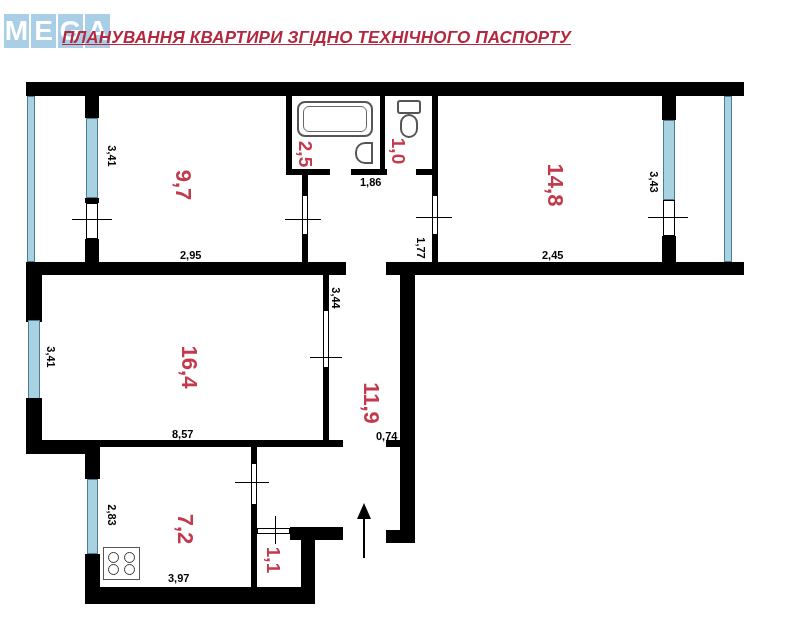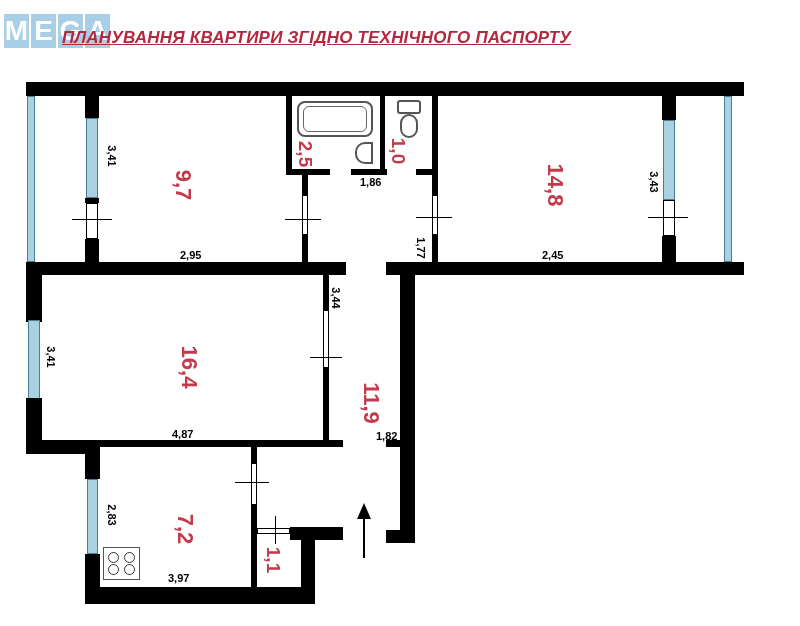--- a/index.html
+++ b/index.html
@@ -127,17 +127,17 @@
   <div class="area" style="left:260px;top:549px;font-size:19px;">1,1</div>
 
   <div class="dimv" style="left:101px;top:150px;">3,41</div>
   <div class="dim" style="left:180px;top:249px;">2,95</div>
   <div class="dim" style="left:360px;top:176px;">1,86</div>
   <div class="dimv" style="left:410px;top:242px;">1,77</div>
   <div class="dimv" style="left:643px;top:176px;">3,43</div>
   <div class="dim" style="left:542px;top:249px;">2,45</div>
   <div class="dimv" style="left:40px;top:351px;">3,41</div>
   <div class="dimv" style="left:325px;top:292px;">3,44</div>
-  <div class="dim" style="left:172px;top:428px;">4,87</div>
-  <div class="dim" style="left:376px;top:430px;">1,82</div>
+  <div class="dim" style="left:172px;top:428px;">8,57</div>
+  <div class="dim" style="left:376px;top:430px;">0,74</div>
   <div class="dimv" style="left:101px;top:509px;">2,83</div>
   <div class="dim" style="left:168px;top:572px;">3,97</div>
 </div>
 
 </body></html>

